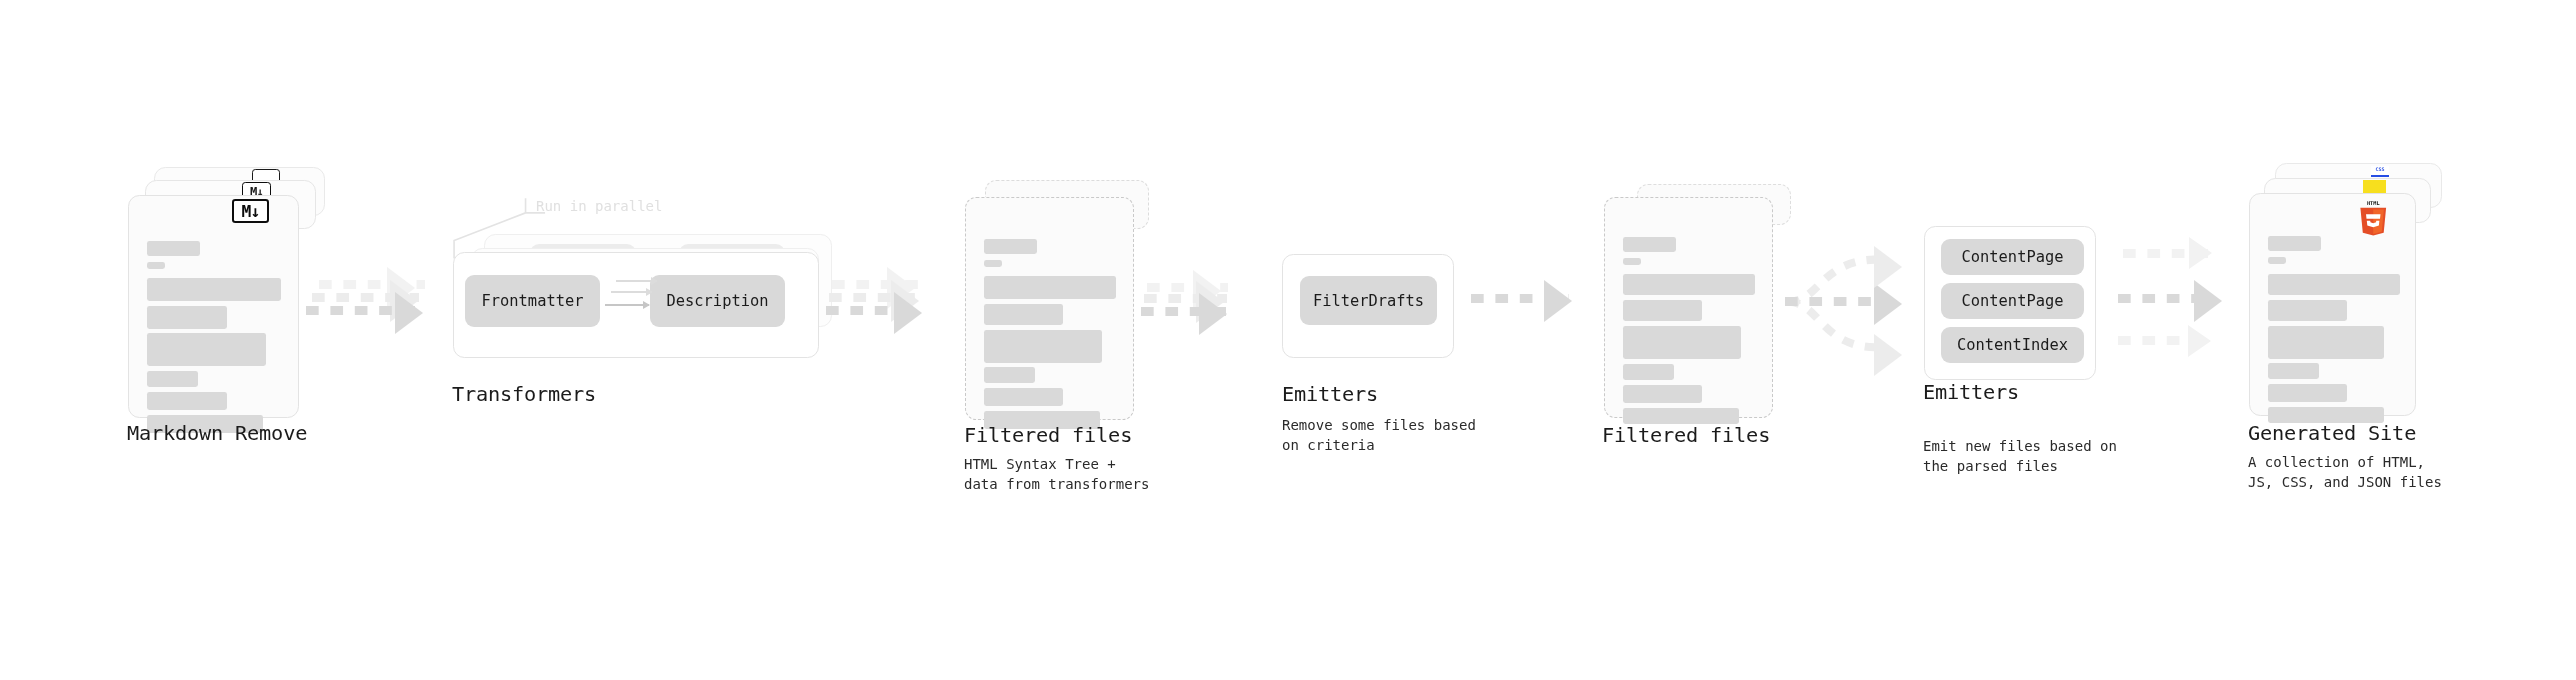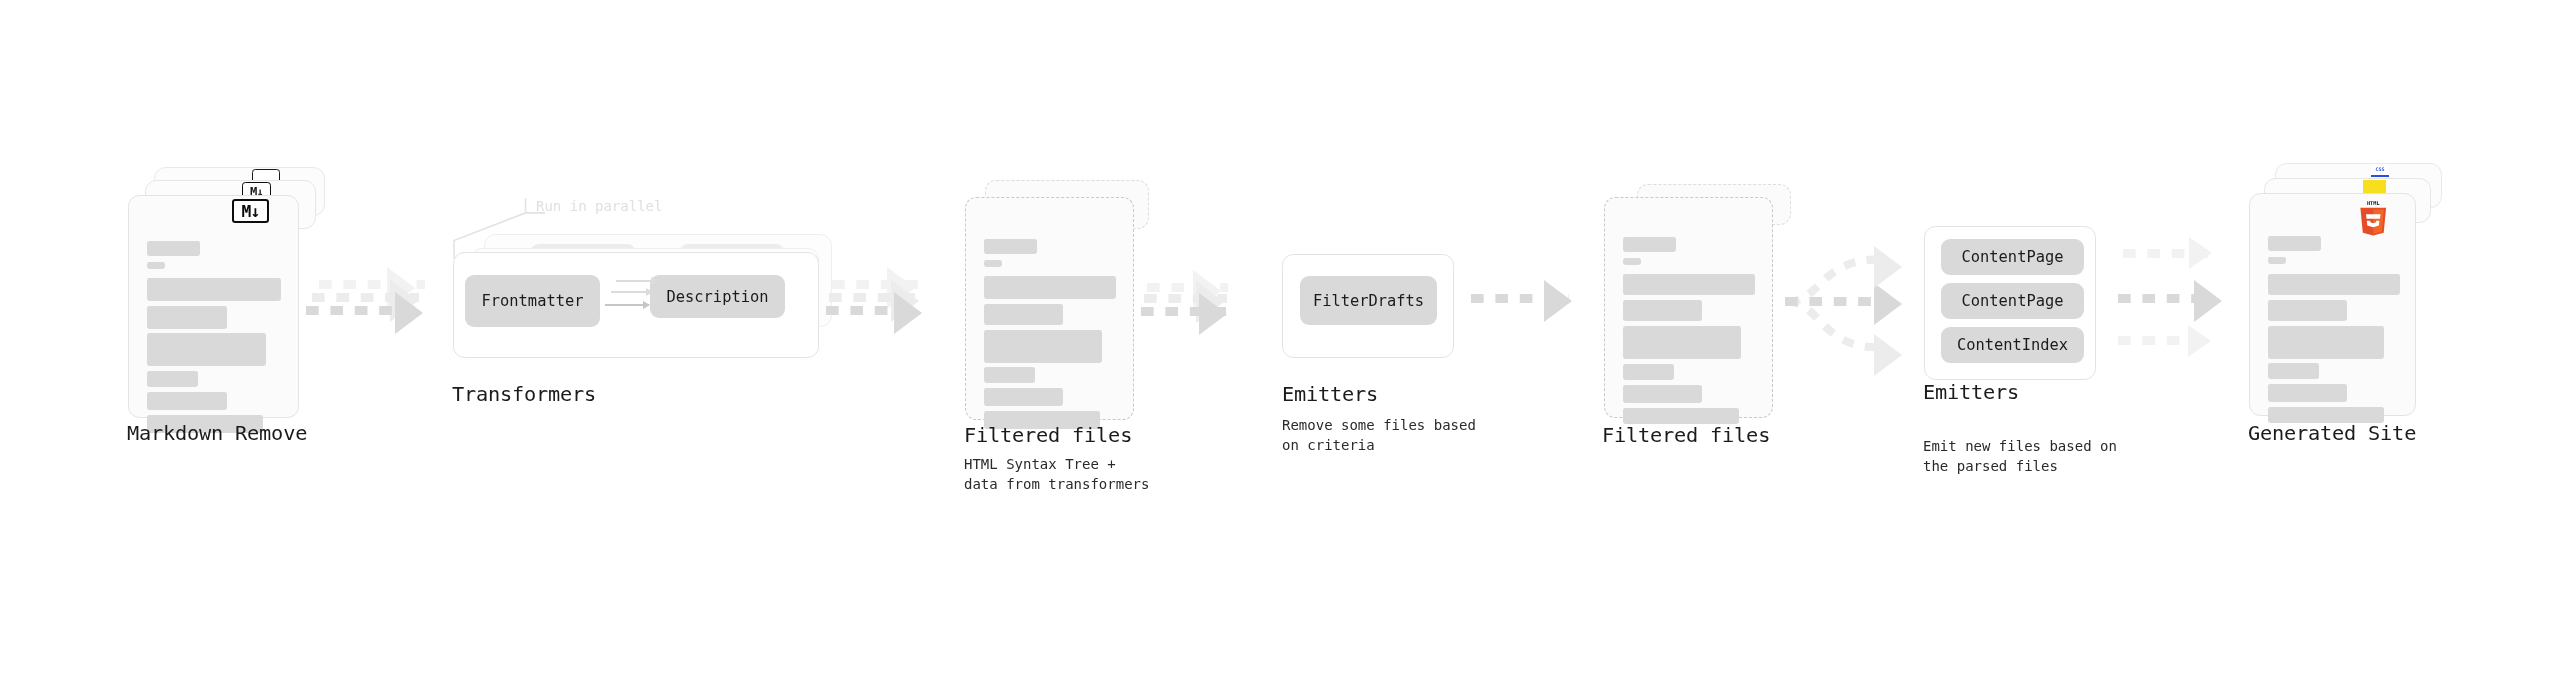--- a/index.html
+++ b/index.html
@@ -186,21 +186,21 @@
     <div class="proc-box ghost" style="left:484px; top:234px; width:348px; height:93px;"></div>
     <div class="chip ghost" style="left:530px; top:244px; width:106px; height:49px;"></div>
     <div class="chip ghost" style="left:679px; top:244px; width:106px; height:49px;"></div>
 
     <div class="proc-box ghost" style="left:471px; top:248px; width:348px; height:93px;"></div>
     <div class="chip ghost2" style="left:517px; top:258px; width:106px; height:49px;"></div>
     <div class="chip ghost2" style="left:666px; top:258px; width:106px; height:49px;"></div>
 
     <div class="proc-box" style="left:453px; top:252px; width:366px; height:106px;"></div>
     <div class="chip" style="left:465px; top:275px; width:135px; height:52px;">Frontmatter</div>
-    <div class="chip" style="left:650px; top:275px; width:135px; height:43px;">Description</div>
+    <div class="chip" style="left:650px; top:275px; width:135px; height:52px;">Description</div>
 
     <div class="inner-arrow" style="left:616px; top:280px; width:41px;"></div>
     <div class="inner-arrow" style="left:611px; top:291px; width:41px;"></div>
     <div class="inner-arrow dark" style="left:605px; top:304px; width:44px;"></div>
   </div>
   <div class="stage-title" style="left:452px; top:382px;">Transformers</div>
 
   <div class="conn">
     <div class="dash-line faint2" style="left:832px; top:280px; width:89px;"></div>
     <div class="arrow-head faint2" style="left:887px; top:267px;"></div>
@@ -313,15 +313,17 @@
       <text x="20" y="7" font-family="DejaVu Sans Mono, monospace" font-size="6.5" font-weight="bold" fill="#0d0d0d" text-anchor="middle">HTML</text>
       <path d="M4 11 L7 42 L20 45.5 L33 42 L36 11 Z" fill="#e44d26"></path>
       <path d="M20 13 L20 43.5 L30.6 40.6 L33.2 13 Z" fill="#f16529"></path>
       <path d="M20 19 L11 19 L11.6 24.5 L20 24.5 L20 19 Z
                M20 19 L29 19 L28.4 24.5 L20 24.5
                M12 27 L12.6 33 L20 35 L20 30 L16.5 29 L16.3 27 Z
                M27.6 27 L27 33 L20 35 L20 30 L23.5 29 L23.7 27 Z" fill="#ffffff"></path>
     </svg>
   </div>
   <div class="stage-title" style="left:2248px; top:421px;">Generated Site</div>
+  <div class="stage-desc" style="left:2248px; top:453px;">A collection of HTML,
+JS, CSS, and JSON files</div>
 
 </div>
 
 
 </body></html>

